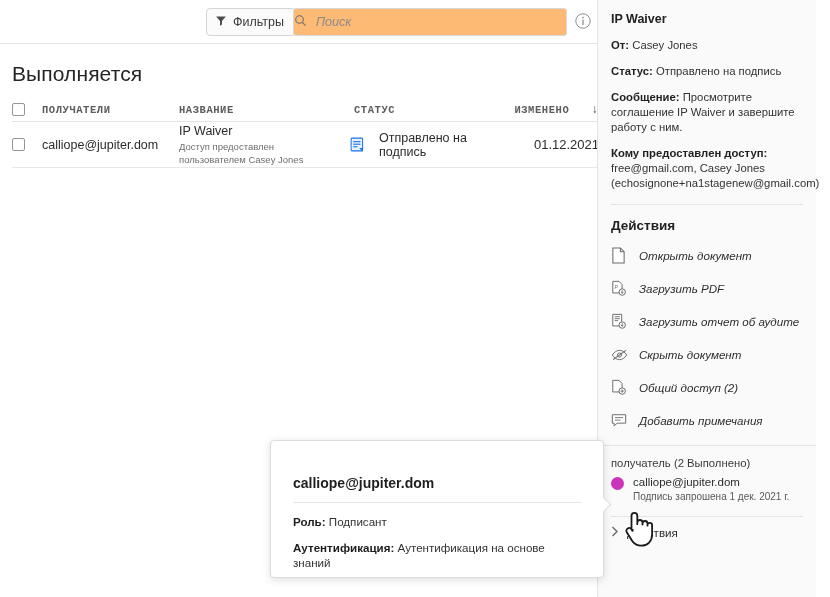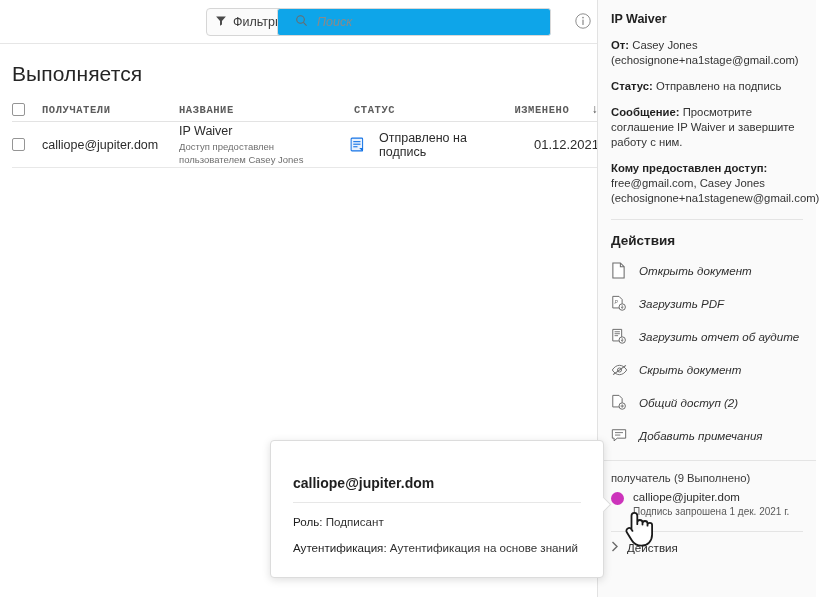--- a/index.html
+++ b/index.html
@@ -32,26 +32,26 @@
     height: 28px; padding: 0 11px 0 8px;
     border: 1px solid #d6d6d6; border-radius: 4px;
     background: #fbfbfb;
     display: flex; align-items: center; gap: 6px;
     font-size: 12.5px; color: #3b3b3b;
     cursor: pointer;
     user-select: none;
   }
   .filters-btn .lbl { line-height: 1; }
   .search-wrap {
-    position: absolute; left: 277px; top: 8px;
+    position: absolute; left: 293px; top: 8px;
     width: 274px; height: 28px;
     border: 1px solid #d8d8d8; border-radius: 3px;
-    background: #0ea5e9;
+    background: #fdba74;
     display: flex; align-items: center;
-    padding-left: 17px;
+    padding-left: 0;
   }
   .search-wrap input {
     border: 0; outline: 0; background: transparent;
     font-family: "Liberation Sans", sans-serif;
     font-size: 12.5px; color: #4a4a4a;
     width: 230px; margin-left: 7px;
     font-style: italic;
   }
   .search-wrap input::placeholder { color: #8a8a8a; font-style: italic; }
   .info-btn {
@@ -163,21 +163,21 @@
     border-radius: 4px;
     box-shadow: 0 2px 9px rgba(0,0,0,0.13);
     z-index: 40;
   }
   .popup-title {
     font-size: 14px; font-weight: 700; color: #1f1f1f;
     padding: 34px 22px 0 22px;
   }
   .popup-rule { height:1px; background:#e7e7e7; margin: 11px 22px 0 22px; }
   .popup-line { font-size: 11.6px; color: #333; padding: 0 22px; margin-top: 11px; line-height: 15px;}
-  .popup-line b { font-weight: 400; color: #1d1d1d; }
+  .popup-line b { font-weight: 700; color: #1d1d1d; }
   .popup-nub {
     position: absolute; right: -6px; top: 58px;
     width: 11px; height: 11px; background: #fff;
     border-right: 1px solid #dcdcdc; border-top: 1px solid #dcdcdc;
     transform: rotate(45deg);
   }
 
   
   .cursor {
     position: absolute; left: 620px; top: 508px;
@@ -262,21 +262,20 @@
   </div>
 
   <div class="rpanel">
 
     <div class="rpad">
       <div class="r-doc-title">IP Waiver</div>
 
       <div class="r-block">
         <b>От:</b>
         <span>Casey Jones</span><br>
-        <span>(echosignone+na1stage@gmail.com)</span>
       </div>
 
       <div class="r-block">
         <b>Статус:</b>
         <span>Отправлено на подпись</span>
       </div>
 
       <div class="r-block">
         <b>Сообщение:</b>
         <span>Просмотрите соглашение IP Waiver и завершите работу с ним.</span>
@@ -357,21 +356,21 @@
             <path d="M1.5 1.5h15v9.5H7l-3.5 3v-3H1.5z" fill="#fff" stroke="#6a6a6a" stroke-width="1.1"></path>
             <rect x="4.5" y="4.3" width="9" height="1" fill="#6a6a6a"></rect>
             <rect x="4.5" y="7" width="6" height="1" fill="#6a6a6a"></rect>
           </svg>
       </span>
       <span class="act-label">Добавить примечания</span>
     </div>
 
     <div class="r-sep" style="margin-top:8px;"></div>
 
-    <div class="r-recip-head">получатель (9 Выполнено)</div>
+    <div class="r-recip-head">получатель (2 Выполнено)</div>
 
     <div class="recip-row">
       <span class="avatar" style="background:#cc33bb;"></span>
       <span>
         <span class="recip-name" style="display:block;">calliope@jupiter.dom</span>
         <span class="recip-sub" style="display:block;">Подпись запрошена 1 дек. 2021 г.</span>
       </span>
     </div>
 
     <div class="r-sep2"></div>

